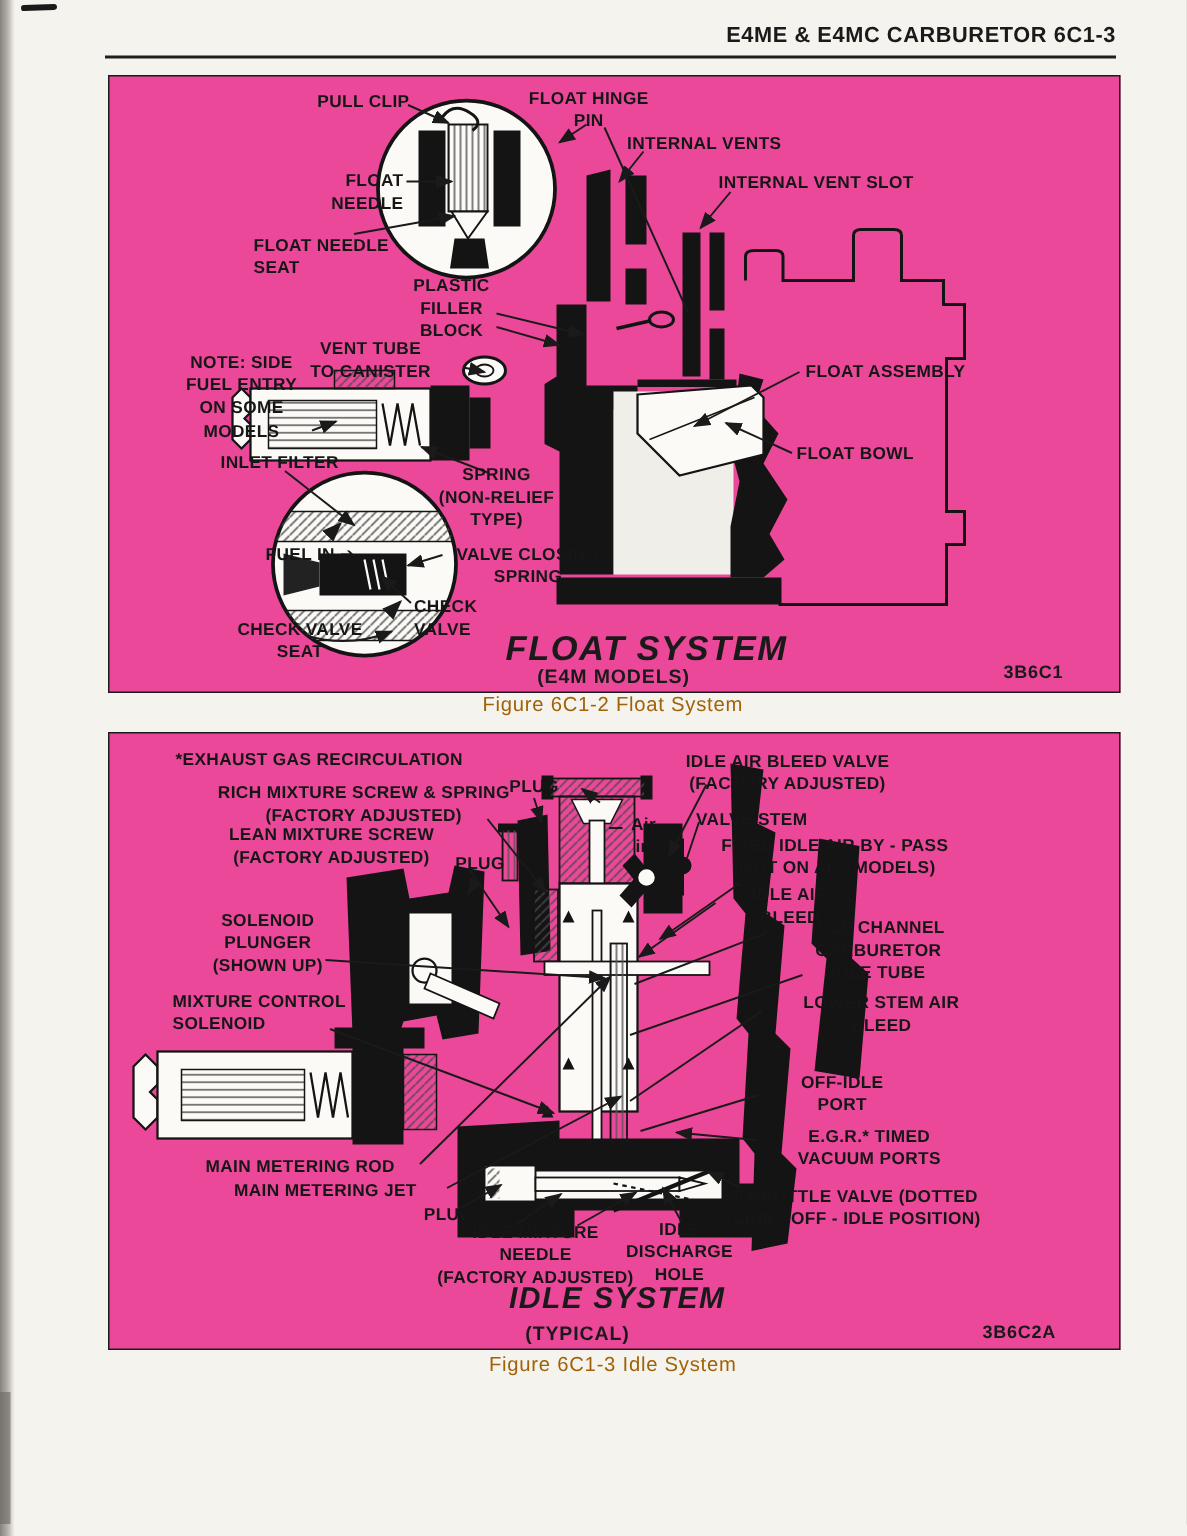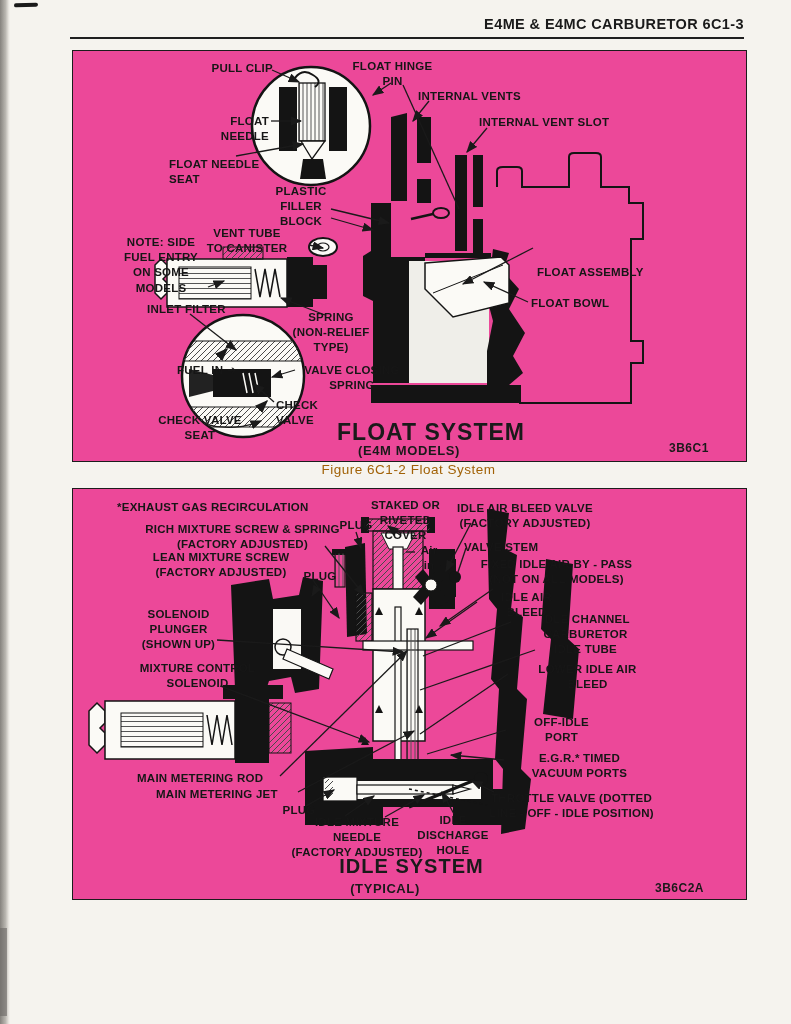--- a/index.html
+++ b/index.html
@@ -14,21 +14,21 @@
   .scan-strip-dark{position:absolute;left:0;top:928px;width:7px;height:88px;background:#6e6c68;opacity:.65;}
   .scan-mark{position:absolute;left:14px;top:3px;width:24px;height:4px;background:#1a1a1a;border-radius:2px;transform:rotate(-2deg);}
   .hdr{position:absolute;left:344px;top:16px;width:400px;text-align:right;
     font-size:14.5px;font-weight:bold;letter-spacing:.4px;}
   .hdr-rule{position:absolute;left:70px;top:37px;width:674px;height:2px;background:#1f1f1f;}
   .figbox{position:absolute;left:72px;width:673px;height:410px;border:1.5px solid #1c1c1c;background:#ec4899;}
   #fig1{top:50px;} #fig2{top:488px;}
   .figbox svg{position:absolute;left:0;top:0;}
   .lbl{position:absolute;font-size:11.5px;font-weight:bold;line-height:1.32;
     letter-spacing:.25px;white-space:pre-line;color:#161616;}
-  .fig-title{position:absolute;font-weight:bold;letter-spacing:1px;text-align:center;white-space:pre;}
+  .fig-title{position:absolute;font-weight:bold;letter-spacing:1px;text-align:center;white-space:pre;font-style:italic;}
   .fig-sub{position:absolute;font-size:13px;font-weight:bold;letter-spacing:.6px;text-align:center;}
   .fig-code{position:absolute;font-size:12px;font-weight:bold;letter-spacing:.5px;}
   .caption{position:absolute;left:72px;width:673px;text-align:center;
     font-size:13.5px;letter-spacing:.5px;color:#a16207;}
   .ld{stroke:#1a1a1a;stroke-width:1.3;fill:none;}
 </style>
 </head>
 <body>
 
 <div class="page">
@@ -161,21 +161,21 @@
     <div class="lbl" style="left:208px;top:259px;width:100px;text-align:center;">SPRING
 (NON-RELIEF
 TYPE)</div>
     <div class="lbl" style="left:76px;top:312px;width:80px;padding-left:28px;">FUEL IN ➔</div>
     <div class="lbl" style="left:224px;top:312px;width:110px;text-align:center;">VALVE CLOSING
 SPRING</div>
     <div class="lbl" style="left:203px;top:347px;width:70px;">CHECK
 VALVE</div>
     <div class="lbl" style="left:72px;top:362px;width:110px;text-align:center;">CHECK VALVE
 SEAT</div>
-    <div class="lbl" style="left:464px;top:190px;width:130px;margin-top:24px;">FLOAT ASSEMBLY</div>
+    <div class="lbl" style="left:464px;top:190px;width:130px;">FLOAT ASSEMBLY</div>
     <div class="lbl" style="left:458px;top:245px;width:110px;">FLOAT BOWL</div>
 
     <div class="fig-title" style="left:258px;top:368px;width:200px;font-size:23px;">FLOAT SYSTEM</div>
     <div class="fig-sub" style="left:256px;top:392px;width:160px;">(E4M MODELS)</div>
     <div class="fig-code" style="left:596px;top:390px;">3B6C1</div>
   </div>
   <div class="caption" style="top:462px;">Figure 6C1-2 Float System</div>
 
   <div class="figbox" id="fig2">
     <svg width="673" height="410" viewBox="0 0 673 410">
@@ -283,58 +283,56 @@
         <line x1="144" y1="151" x2="330" y2="163" marker-end="url(#m2)"></line>
         <line x1="147" y1="197" x2="296" y2="253" marker-end="url(#m2)"></line>
         <line x1="333" y1="63" x2="342" y2="63"></line>
       </g>
     </svg>
 
     <div class="lbl" style="left:44px;top:11px;width:260px;">*EXHAUST GAS RECIRCULATION</div>
     <div class="lbl" style="left:62px;top:33px;width:215px;text-align:center;">RICH MIXTURE SCREW &amp; SPRING
 (FACTORY ADJUSTED)</div>
     <div class="lbl" style="left:258px;top:29px;width:50px;text-align:center;">PLUG</div>
-    <div class="lbl" style="left:280px;top:9px;width:105px;text-align:center;">STAKED OR
-RIVETED
-COVER</div>
     <div class="lbl" style="left:352px;top:12px;width:200px;text-align:center;">IDLE AIR BLEED VALVE
 (FACTORY ADJUSTED)</div>
     <div class="lbl" style="left:48px;top:61px;width:200px;text-align:center;">LEAN MIXTURE SCREW
 (FACTORY ADJUSTED)</div>
     <div class="lbl" style="left:222px;top:80px;width:50px;text-align:center;">PLUG</div>
     <div class="lbl" style="left:336px;top:54px;width:40px;text-align:center;">Air
 in</div>
     <div class="lbl" style="left:391px;top:51px;width:110px;">VALVE STEM</div>
     <div class="lbl" style="left:376px;top:68px;width:215px;text-align:center;">FIXED IDLE AIR BY - PASS
 (NOT ON ALL MODELS)</div>
     <div class="lbl" style="left:406px;top:101px;width:95px;text-align:center;">IDLE AIR
 BLEED</div>
     <div class="lbl" style="left:440px;top:123px;width:145px;text-align:center;">IDLE CHANNEL
 CARBURETOR</div>
     <div class="lbl" style="left:465px;top:153px;width:100px;padding-left:16px;">IDLE TUBE</div>
-    <div class="lbl" style="left:437px;top:173px;width:155px;text-align:center;">LOWER IDLE AIR
+    <div class="lbl" style="left:437px;top:173px;width:155px;text-align:center;">LOWER STEM AIR
 BLEED</div>
     <div class="lbl" style="left:436px;top:226px;width:105px;text-align:center;">OFF-IDLE
 PORT</div>
     <div class="lbl" style="left:434px;top:262px;width:145px;text-align:center;">E.G.R.* TIMED
 VACUUM PORTS</div>
     <div class="lbl" style="left:406px;top:302px;width:185px;text-align:center;">THROTTLE VALVE (DOTTED
 LINE - OFF - IDLE POSITION)</div>
     <div class="lbl" style="left:48px;top:118px;width:115px;text-align:center;">SOLENOID
 PLUNGER
 (SHOWN UP)</div>
-    <div class="lbl" style="left:42px;top:172px;width:165px;text-align:center;">MIXTURE CONTROL
+    <div class="lbl" style="left:42px;top:172px;width:165px;text-align:left;">MIXTURE CONTROL
 SOLENOID</div>
     <div class="lbl" style="left:64px;top:282px;width:145px;">MAIN METERING ROD</div>
     <div class="lbl" style="left:83px;top:298px;width:145px;">MAIN METERING JET</div>
     <div class="lbl" style="left:196px;top:314px;width:60px;text-align:center;">PLUG</div>
     <div class="lbl" style="left:204px;top:326px;width:160px;text-align:center;">IDLE MIXTURE
 NEEDLE
 (FACTORY ADJUSTED)</div>
     <div class="lbl" style="left:330px;top:324px;width:100px;text-align:center;">IDLE
 DISCHARGE
 HOLE</div>
 
     <div class="fig-title" style="left:236px;top:366px;width:205px;font-size:20px;">IDLE SYSTEM</div>
     <div class="fig-sub" style="left:232px;top:392px;width:160px;">(TYPICAL)</div>
     <div class="fig-code" style="left:582px;top:392px;">3B6C2A</div>
   </div>
+  <div class="caption" style="top:902px;">Figure 6C1-3 Idle System</div>
 </div>
 
 </body></html>

